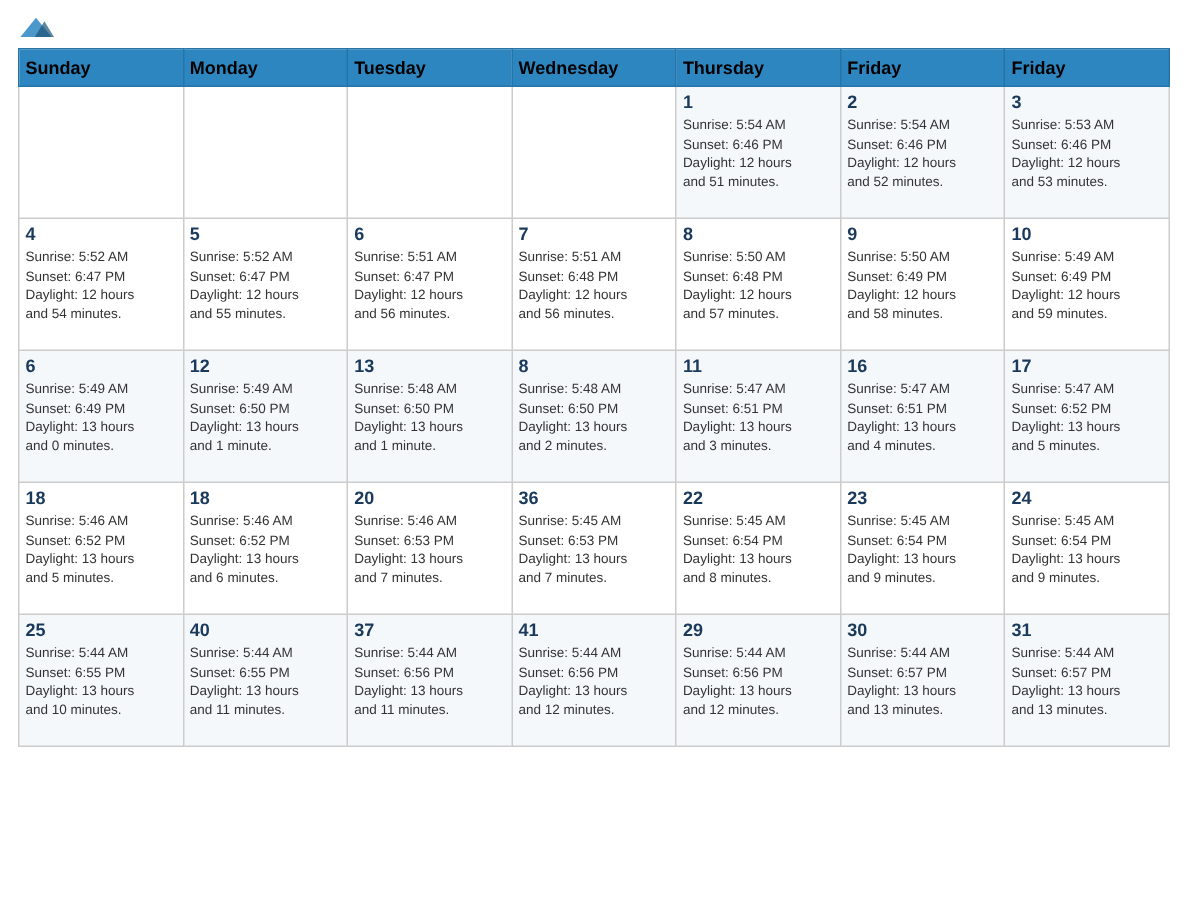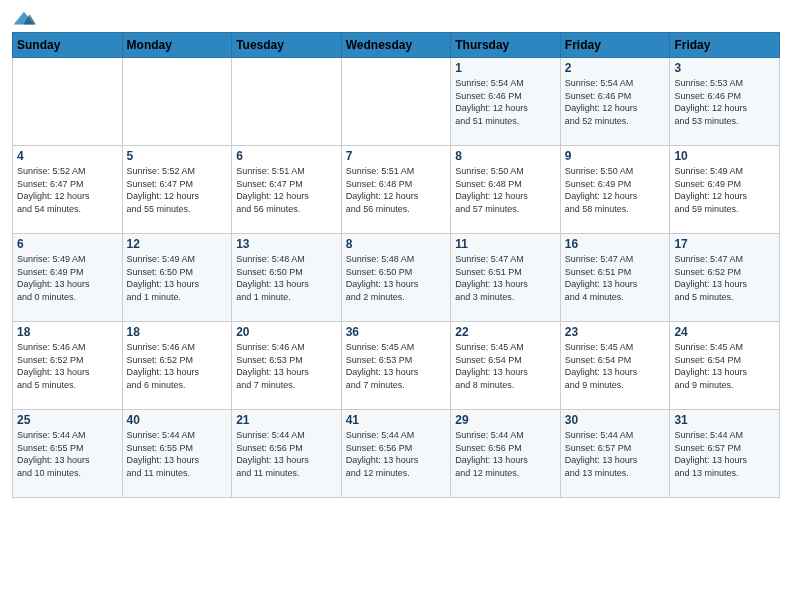--- a/index.html
+++ b/index.html
@@ -307,21 +307,21 @@
 and 10 minutes.</div>
           </td>
           <td>
             <span class="day-num">40</span>
             <div class="day-info" style="white-space: pre-line;">Sunrise: 5:44 AM
 Sunset: 6:55 PM
 Daylight: 13 hours
 and 11 minutes.</div>
           </td>
           <td>
-            <span class="day-num">21</span>
+            <span class="day-num">37</span>
             <div class="day-info" style="white-space: pre-line;">Sunrise: 5:44 AM
 Sunset: 6:56 PM
 Daylight: 13 hours
 and 11 minutes.</div>
           </td>
           <td>
             <span class="day-num">41</span>
             <div class="day-info" style="white-space: pre-line;">Sunrise: 5:44 AM
 Sunset: 6:56 PM
 Daylight: 13 hours

